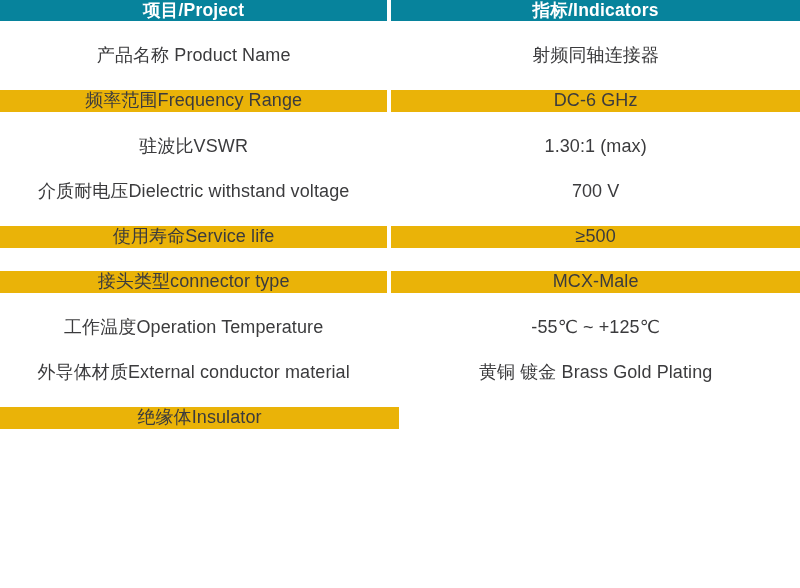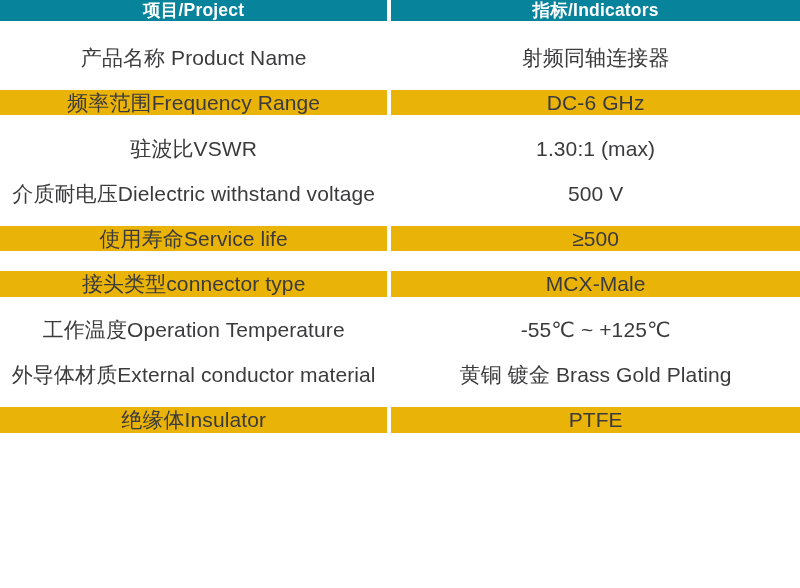--- a/index.html
+++ b/index.html
@@ -27,21 +27,21 @@
   .row.header-row {
     height: 45px;
   }
   .cell {
     display: flex;
     align-items: center;
     justify-content: center;
     text-align: center;
     box-sizing: border-box;
     padding: 0 8px;
-    font-size: 21px;
+    font-size: 18px;
     color: #3b3b3d;
     line-height: 1.2;
     letter-spacing: 0.1px;
     overflow: hidden;
     white-space: nowrap;
   }
   .cell.col-left {
     width: 399px;
   }
   .gap {
@@ -92,21 +92,21 @@
   <div class="row band-white">
     <div class="cell col-left">驻波比VSWR</div>
     <div class="gap"></div>
     <div class="cell col-right">1.30:1 (max)</div>
   </div>
 
 
   <div class="row band-white">
     <div class="cell col-left">介质耐电压Dielectric withstand voltage</div>
     <div class="gap"></div>
-    <div class="cell col-right">500 V</div>
+    <div class="cell col-right">700 V</div>
   </div>
 
   <div class="row band-blue">
     <div class="cell col-left">使用寿命Service life</div>
     <div class="gap"></div>
     <div class="cell col-right">≥500</div>
   </div>
 
 
   <div class="row band-blue">
@@ -124,16 +124,15 @@
 
   <div class="row band-white">
     <div class="cell col-left">外导体材质External conductor material</div>
     <div class="gap"></div>
     <div class="cell col-right">黄铜 镀金  Brass  Gold Plating</div>
   </div>
 
   <div class="row band-blue">
     <div class="cell col-left">绝缘体Insulator</div>
     <div class="gap"></div>
-    <div class="cell col-right">PTFE</div>
   </div>
 
 </div>
 
 </body></html>

